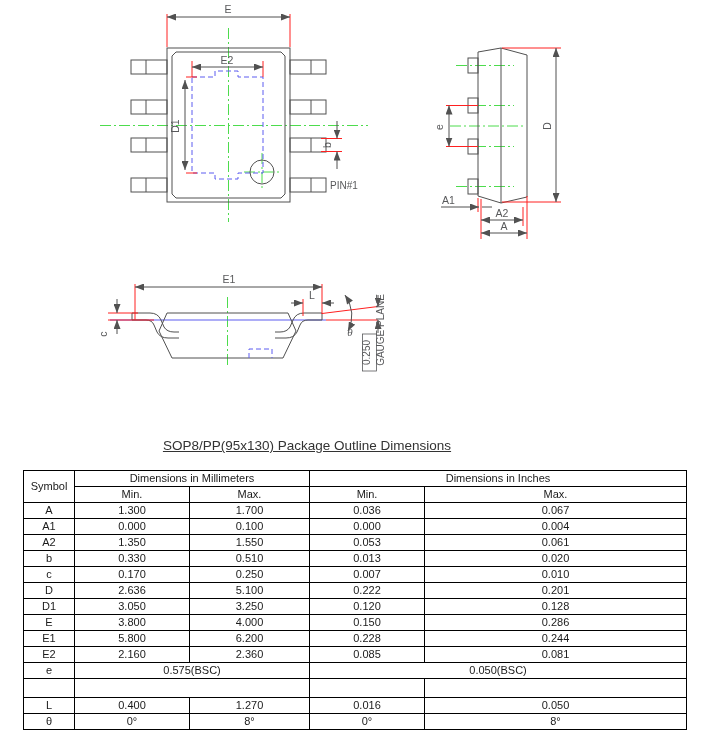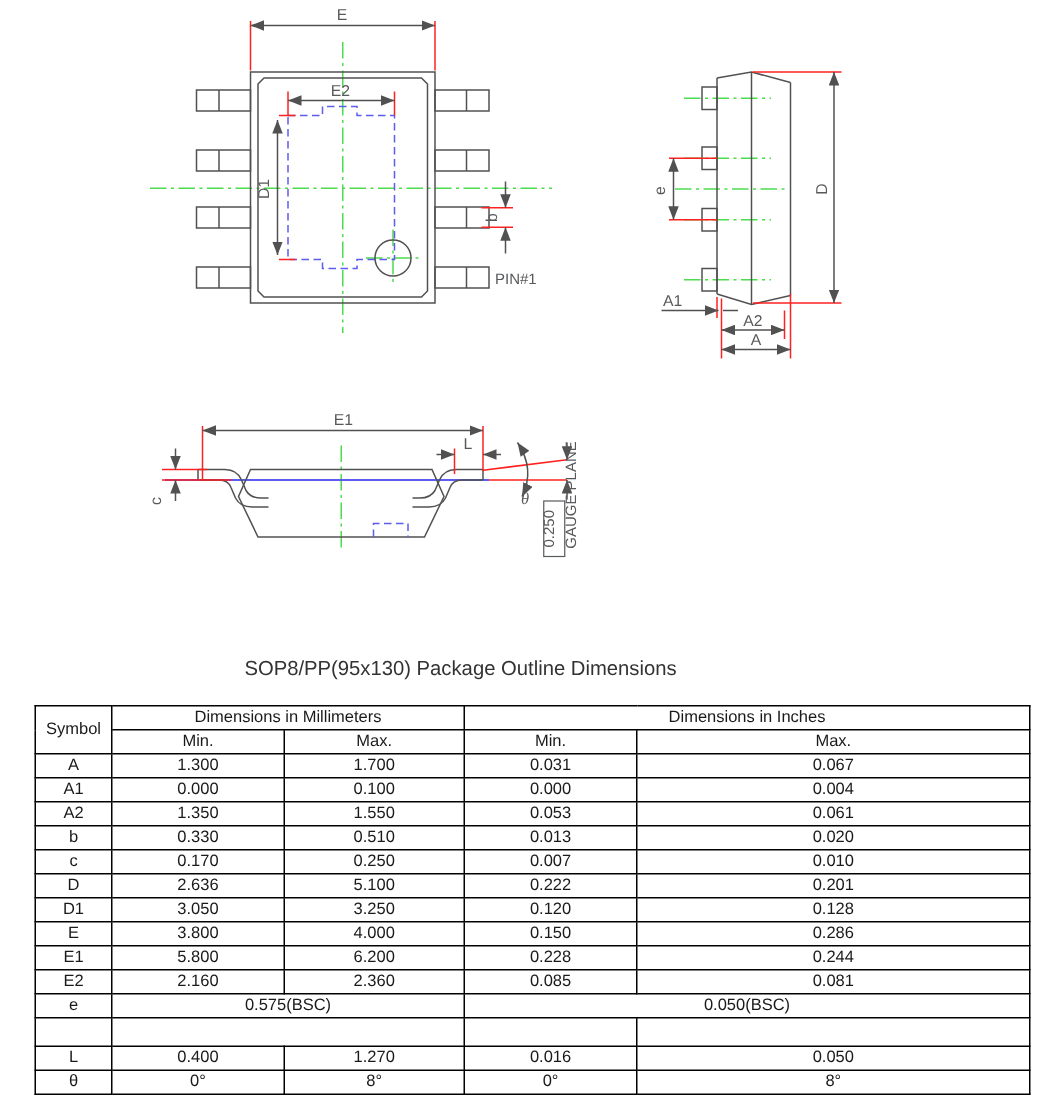--- a/index.html
+++ b/index.html
@@ -13,21 +13,21 @@
   .ol{stroke:var(--outline);stroke-width:1;fill:none;}
   .dim{stroke:var(--outline);stroke-width:1;fill:none;}
   .rl{stroke:var(--red);stroke-width:1;fill:none;}
   .cl{stroke:var(--green);stroke-width:1;fill:none;stroke-dasharray:11 3 2 3;}
   .bd{stroke:var(--blue);stroke-width:1;fill:none;stroke-dasharray:5 3;}
   .bs{stroke:var(--blue);stroke-width:1.2;fill:none;}
   .lbl{font:10.5px "Liberation Sans",sans-serif;fill:var(--label);}
   .lbl-sm{font:10px "Liberation Sans",sans-serif;fill:var(--label);}
   .lbl-it{font-style:italic;font-family:"Liberation Serif",serif;font-size:11px;fill:var(--label);}
   #page-title{position:absolute;left:0;top:438px;width:614px;text-align:center;
-        font-size:13.5px;color:#333;}
+        font-size:13.5px;color:#333;text-decoration:underline;}
   #dim-table{position:absolute;left:23px;top:470px;width:663px;border-collapse:collapse;
         table-layout:fixed;font-size:11px;color:var(--tabletext);}
   #dim-table th,#dim-table td{border:1px solid var(--border);text-align:center;padding:0;
         height:15px;font-weight:normal;line-height:1.15;overflow:hidden;}
   #dim-table tr.blank td{height:18px;}
 </style>
 </head>
 <body>
 
 <div id="page">
@@ -221,21 +221,21 @@
         <th>Max.</th>
         <th>Min.</th>
         <th>Max.</th>
       </tr>
     </thead>
     <tbody id="tbody">
         <tr>
           <td>A</td>
           <td>1.300</td>
           <td>1.700</td>
-          <td>0.031</td>
+          <td>0.036</td>
           <td>0.067</td>
         </tr>
         <tr>
           <td>A1</td>
           <td>0.000</td>
           <td>0.100</td>
           <td>0.000</td>
           <td>0.004</td>
         </tr>
         <tr>

